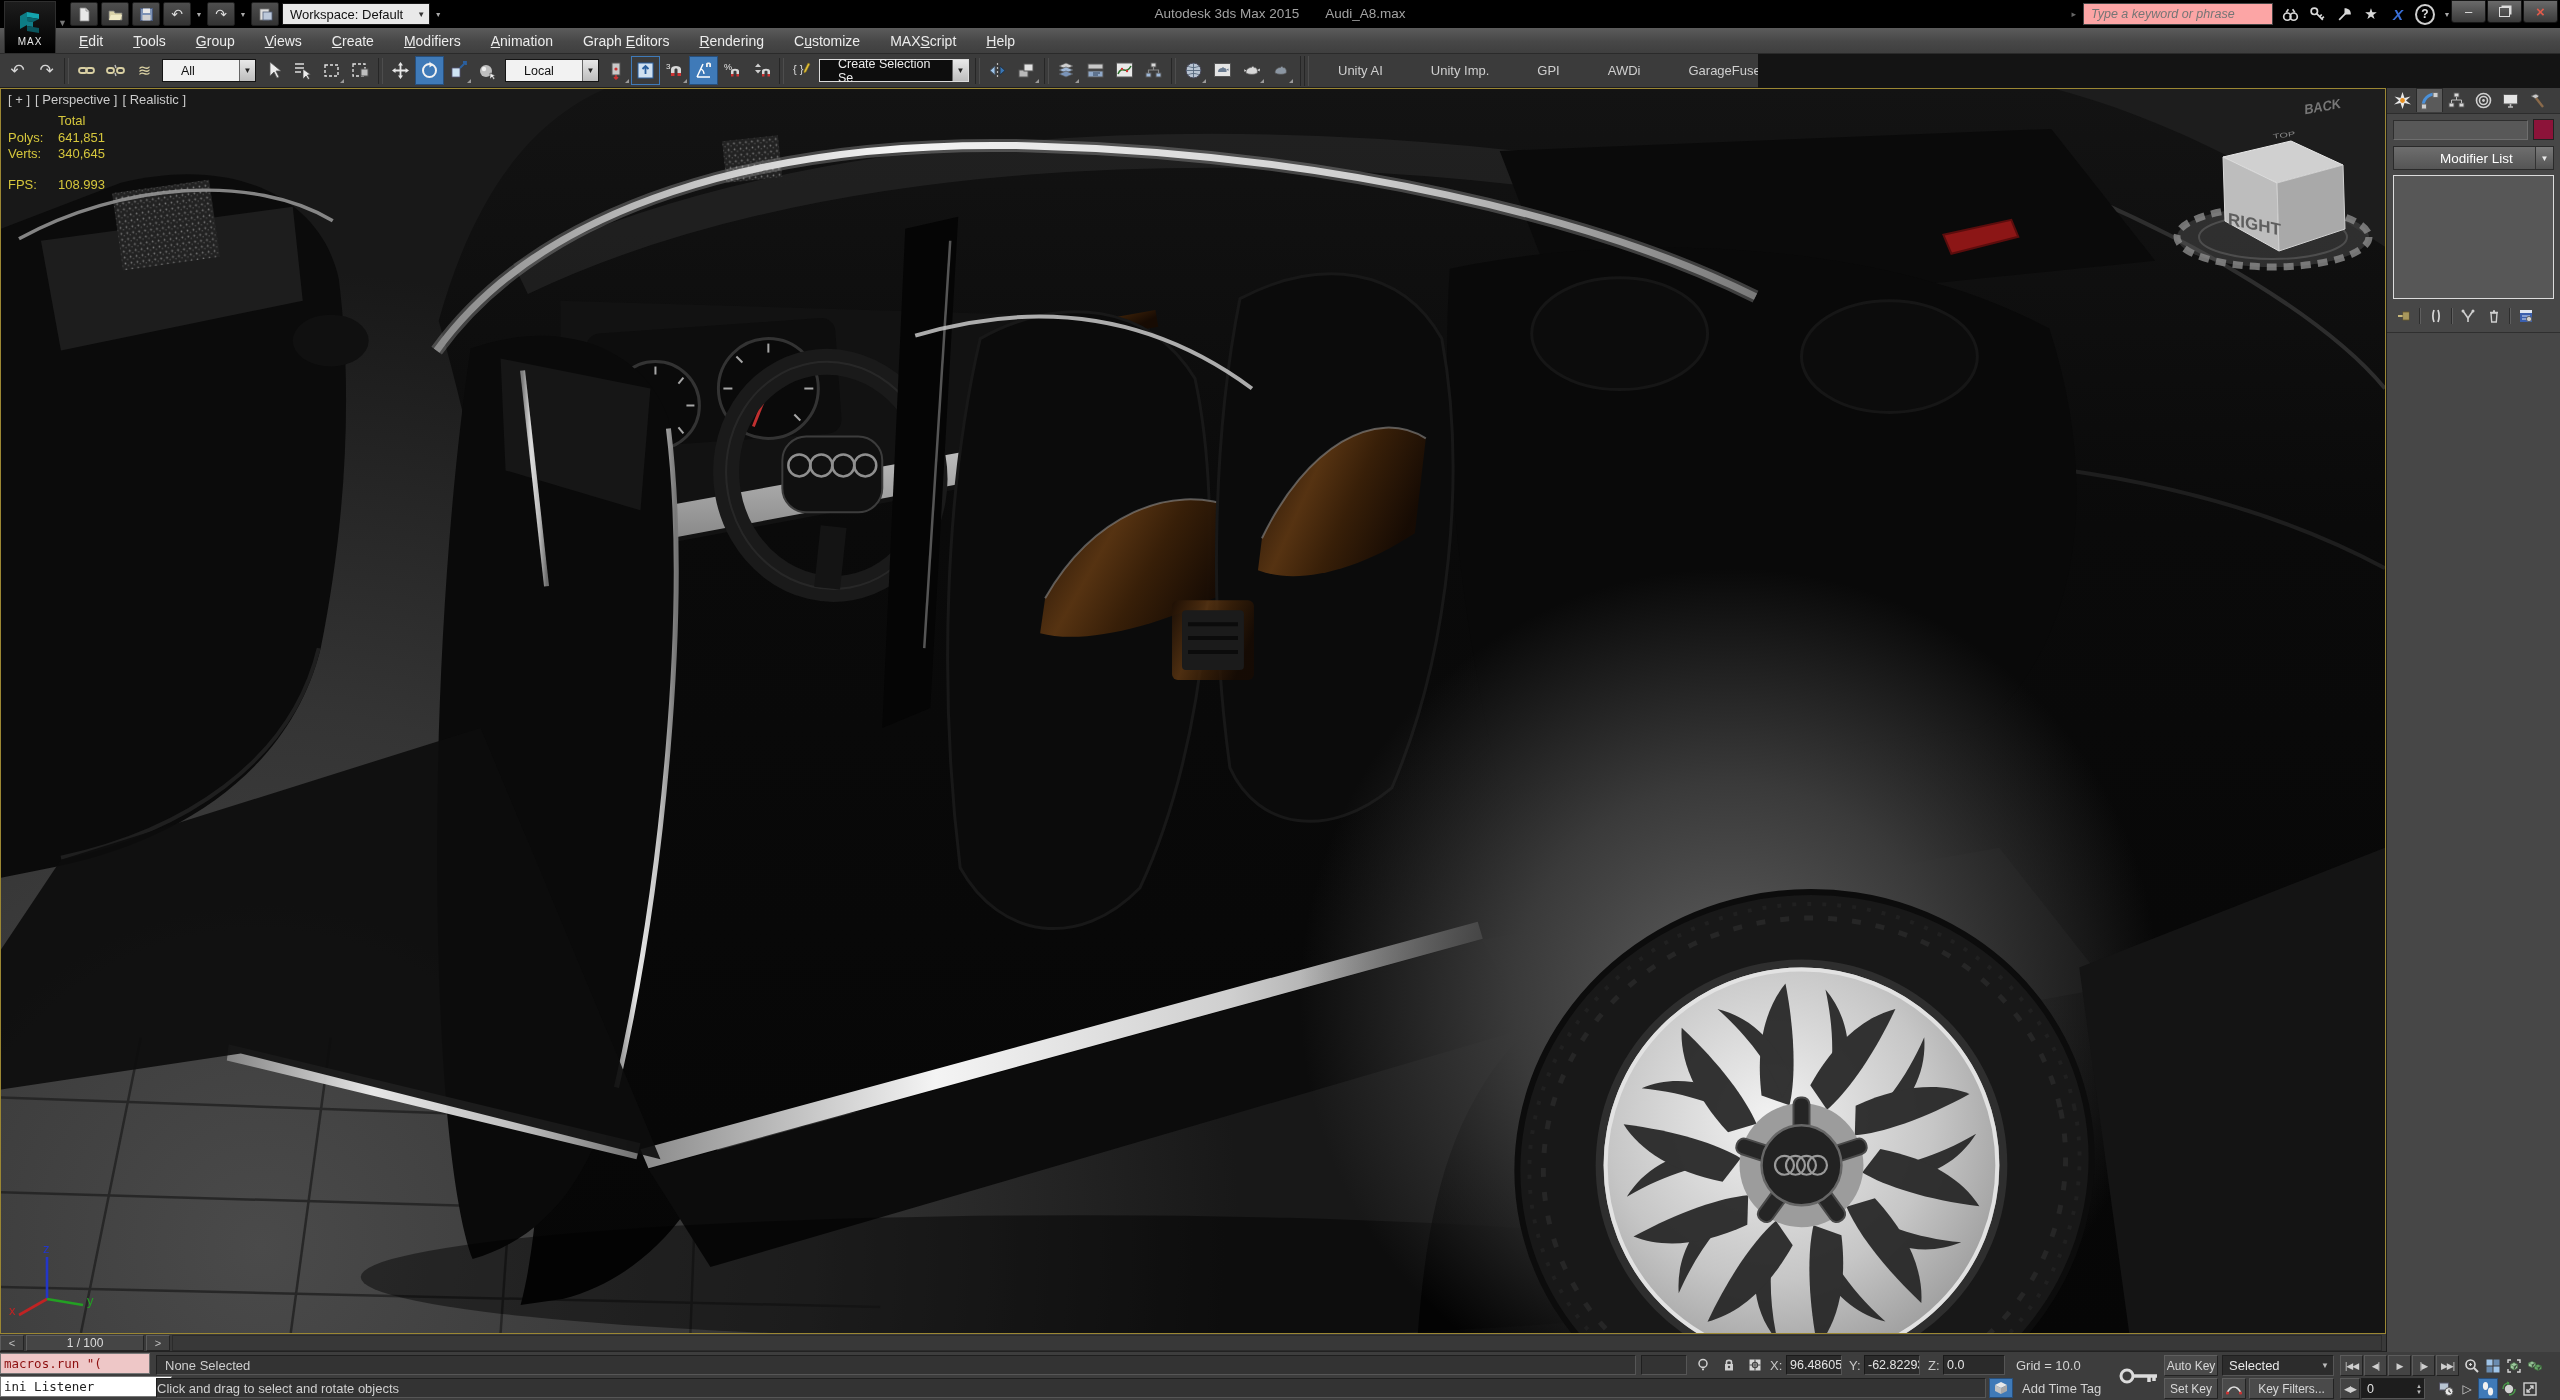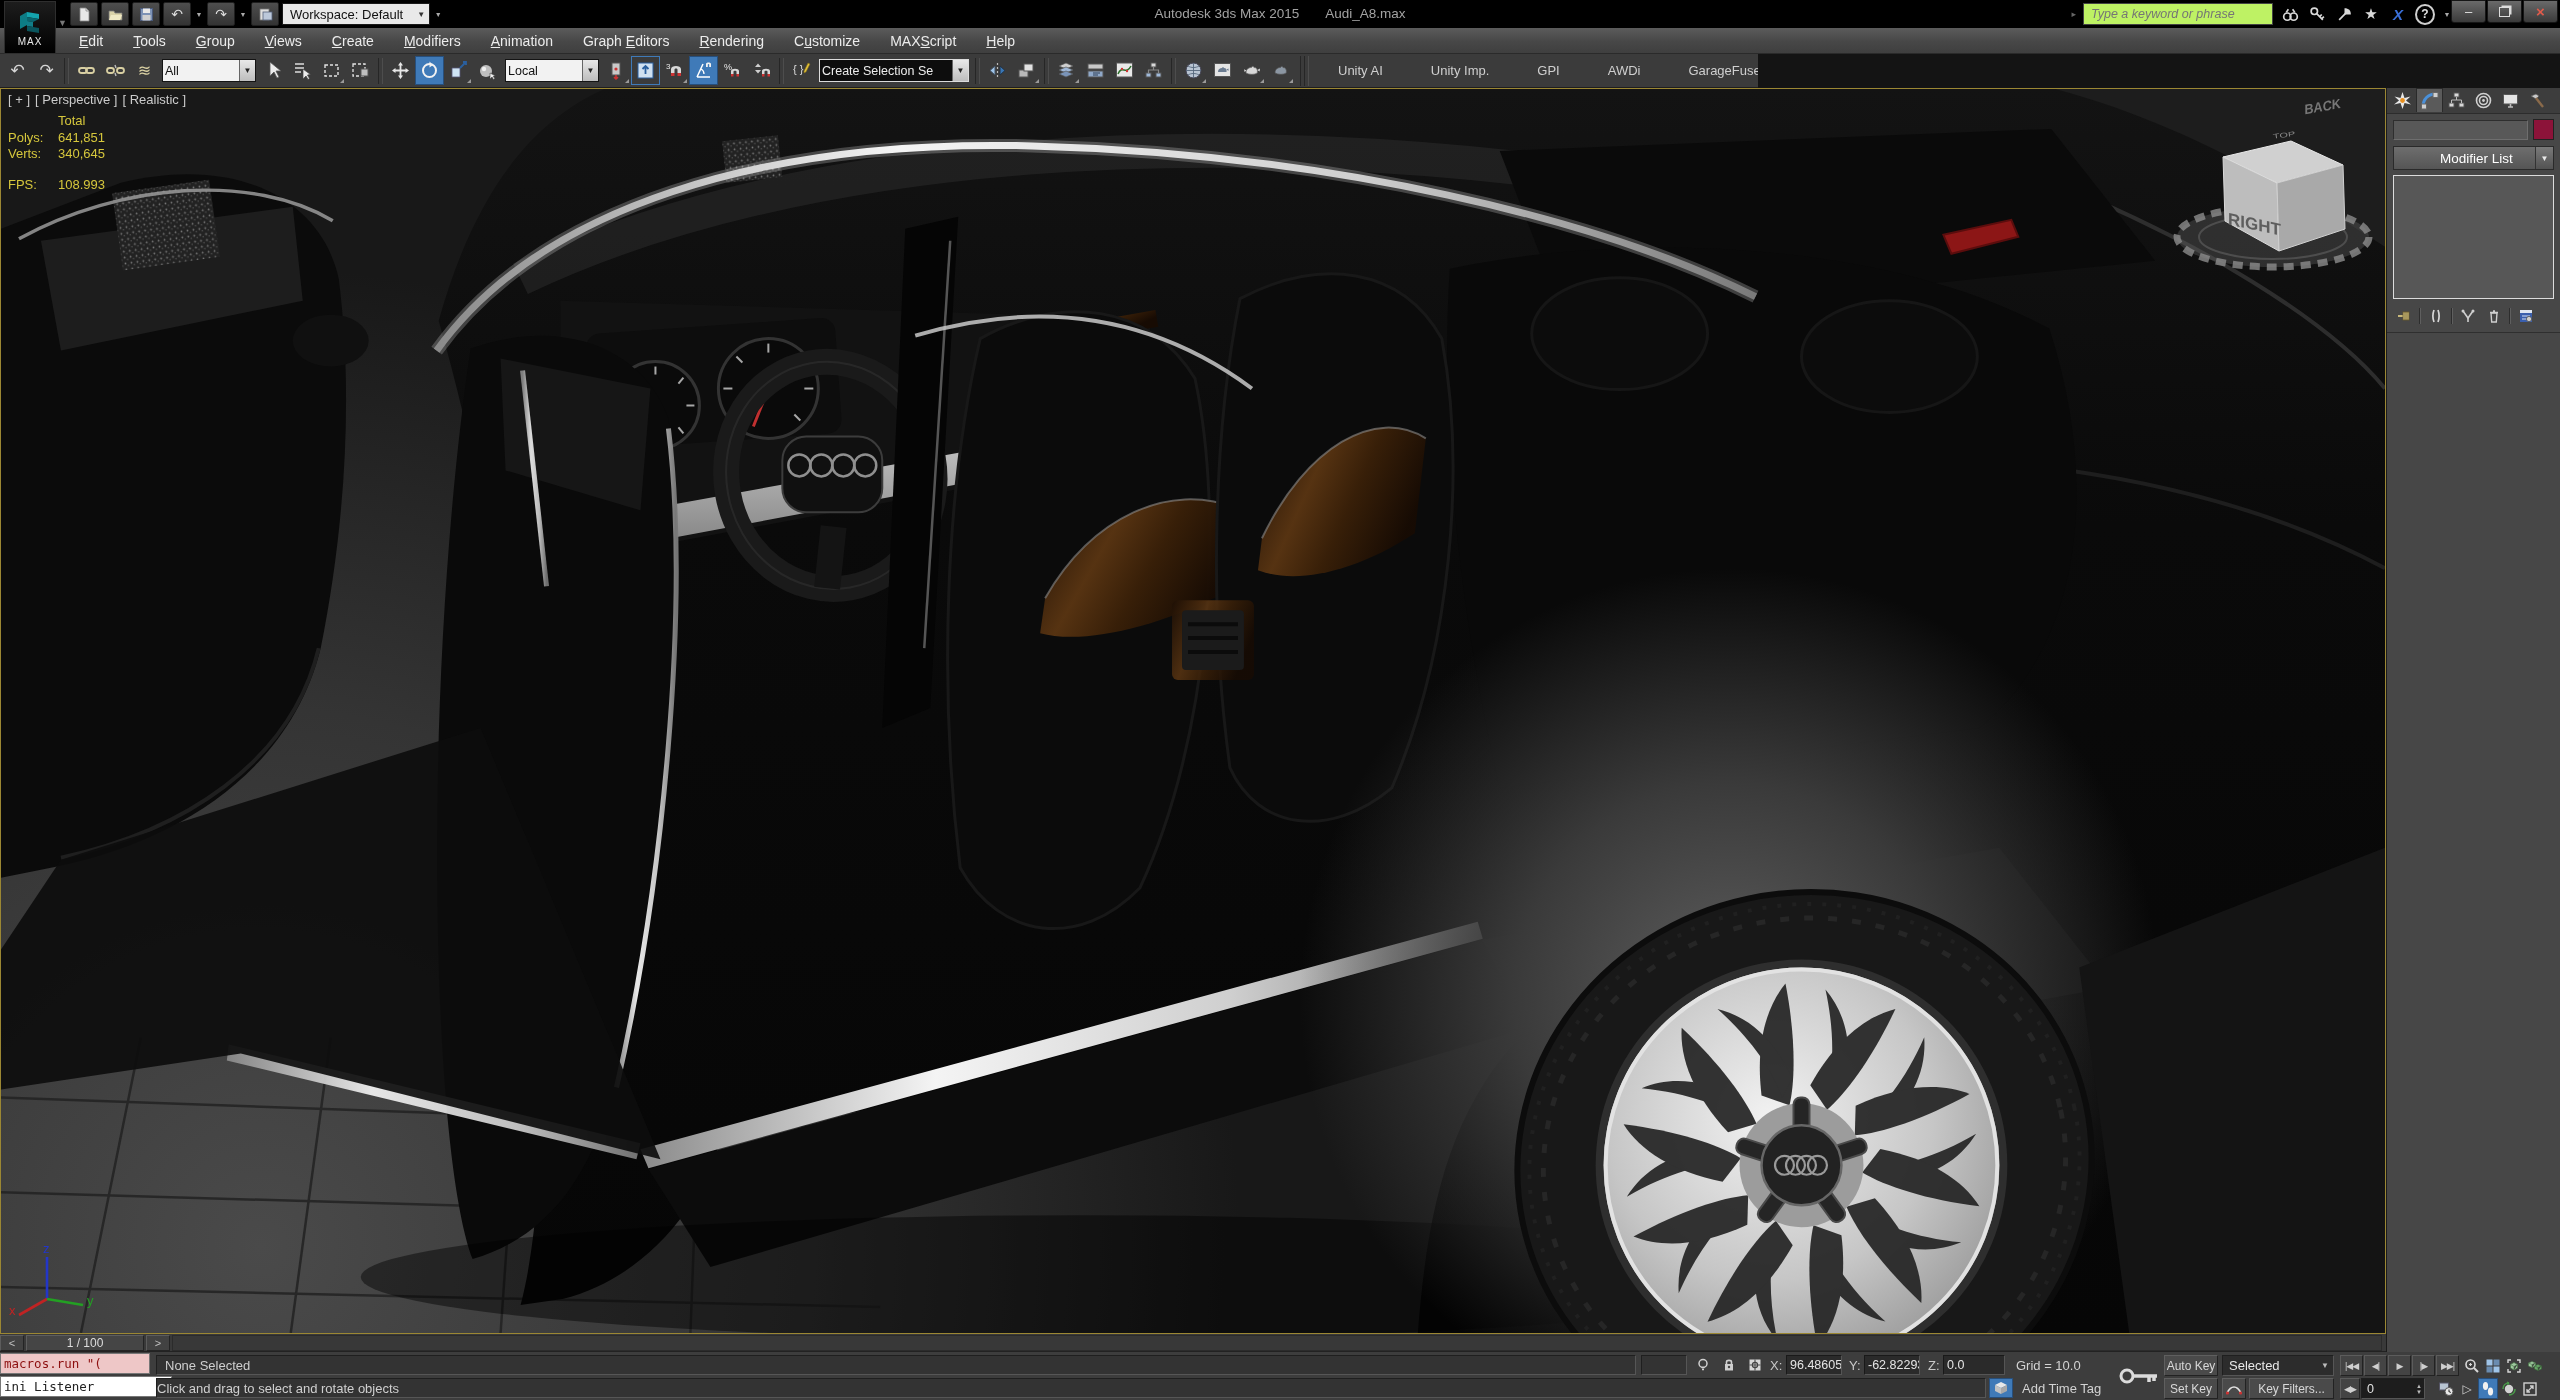--- a/index.html
+++ b/index.html
@@ -13,21 +13,21 @@
   .qbtn{width:26px;height:22px;display:flex;align-items:center;justify-content:center;background:linear-gradient(#4e4e4e,#333);border:1px solid #1f1f1f;border-radius:2px;color:#ddd;font-size:14px;}
   .qbtn svg{width:15px;height:15px;}
   .qcaret{width:10px;height:22px;display:flex;align-items:center;justify-content:center;color:#aaa;font-size:7px;}
   .ws-combo{height:20px;background:#e9e9e9;border:1px solid #1a1a1a;display:flex;align-items:center;padding:0 4px 0 7px;gap:14px;}
   .ws-combo .val{color:#111;font-size:13px;}
   .ws-combo .car{color:#333;font-size:8px;}
   .title-text{position:absolute;left:0;right:0;top:0;height:26px;display:flex;align-items:center;justify-content:center;gap:26px;color:#a2a2a2;font-size:13.5px;pointer-events:none;}
   
   .infocenter{position:absolute;right:108px;top:2px;height:24px;display:flex;align-items:center;gap:7px;}
   .ic-collapse{color:#666;font-size:9px;}
-  .search-box{width:178px;height:20px;background:#bef264;border:1px solid #444;display:flex;align-items:center;padding:0 5px;}
+  .search-box{width:178px;height:20px;background:#fca5a5;border:1px solid #444;display:flex;align-items:center;padding:0 5px;}
   .search-box input{border:0;outline:0;width:100%;font-size:12.5px;font-style:italic;color:#555;font-family:"Liberation Sans",sans-serif;background:transparent;}
   .ic-icon{width:20px;height:20px;display:flex;align-items:center;justify-content:center;color:#d8d8d8;font-size:15px;}
   .ic-icon svg{width:17px;height:17px;}
   .ic-x{color:#3a6fd8;font-weight:bold;font-style:italic;font-size:15px;}
   .ic-help{width:17px;height:17px;border:2px solid #cfcfcf;border-radius:50%;color:#e0e0e0;font-size:12px;font-weight:bold;display:flex;align-items:center;justify-content:center;}
   .winbtns{position:absolute;right:2px;top:0;display:flex;}
   .wbtn{width:33px;height:21px;background:linear-gradient(#6a6a6a,#3a3a3a);border:1px solid #161616;border-radius:0 0 3px 3px;display:flex;align-items:center;justify-content:center;color:#e8e8e8;font-size:13px;margin-left:1px;}
   .wbtn .restore-glyph{width:9px;height:8px;border:1px solid #ddd;box-shadow:2px -2px 0 -0.5px #ddd;}
   .wbtn.close .x{color:#e05b4b;font-weight:bold;font-size:15px;}
   
@@ -37,21 +37,21 @@
   
   .toolbar{position:absolute;left:0;top:54px;width:1758px;height:34px;background:#3b3b3b;border-bottom:1px solid #1e1e1e;display:flex;align-items:center;padding:0 3px;box-sizing:border-box;}
   .toolbar-gap{position:absolute;left:1758px;top:54px;width:802px;height:34px;background:#141414;border-bottom:1px solid #1e1e1e;}
   .tbtn{position:relative;width:29px;height:29px;display:flex;align-items:center;justify-content:center;color:#d5d5d5;flex:none;}
   .tbtn svg{width:21px;height:21px;}
   .tbtn.active{background:#3f7ab8;border:1px solid #274f7c;box-sizing:border-box;}
   .tbtn.fly::after{content:"";position:absolute;right:2px;bottom:2px;border-left:4px solid transparent;border-bottom:4px solid #9a9a9a;}
   .tdivider{width:3px;height:26px;border-left:1px solid #262626;border-right:1px solid #4d4d4d;margin:0 3px;flex:none;}
   .tdivider.big{height:30px;margin:0 5px;}
   .tcombo{height:21px;background:#f2f2f2;border:1px solid #141414;display:flex;align-items:center;flex:none;margin:0 3px;}
-  .tcombo .val{color:#111;font-size:12.5px;padding:0 2px;flex:1;}
+  .tcombo .val{color:#111;font-size:12.5px;padding:0 18px;flex:1;}
   .tcombo .drop{width:15px;height:100%;background:linear-gradient(#e8e8e8,#bdbdbd);border-left:1px solid #666;display:flex;align-items:center;justify-content:center;font-size:8px;color:#222;}
   .tcombo.dark{background:#0d0d0d;border:1px solid #dcdcdc;}
   .tcombo.dark .val{color:#ececec;}
   .custom-btns{display:flex;height:100%;align-items:center;flex:none;}
   .custom-btn{color:#cfcfcf;font-size:13px;padding:0 24px;flex:none;}
   
   .viewport{position:absolute;left:0;top:88px;width:2386px;height:1246px;box-sizing:border-box;border:1px solid #9b8733;background:#141414;}
   .vp-label{position:absolute;left:7px;top:3px;display:flex;gap:5px;color:#cbcbcb;font-size:13px;z-index:4;}
   .vp-stats{position:absolute;left:7px;top:24px;z-index:4;color:#d6c73c;font-size:13px;line-height:16.5px;}
   .vp-stats .row{display:flex;}

